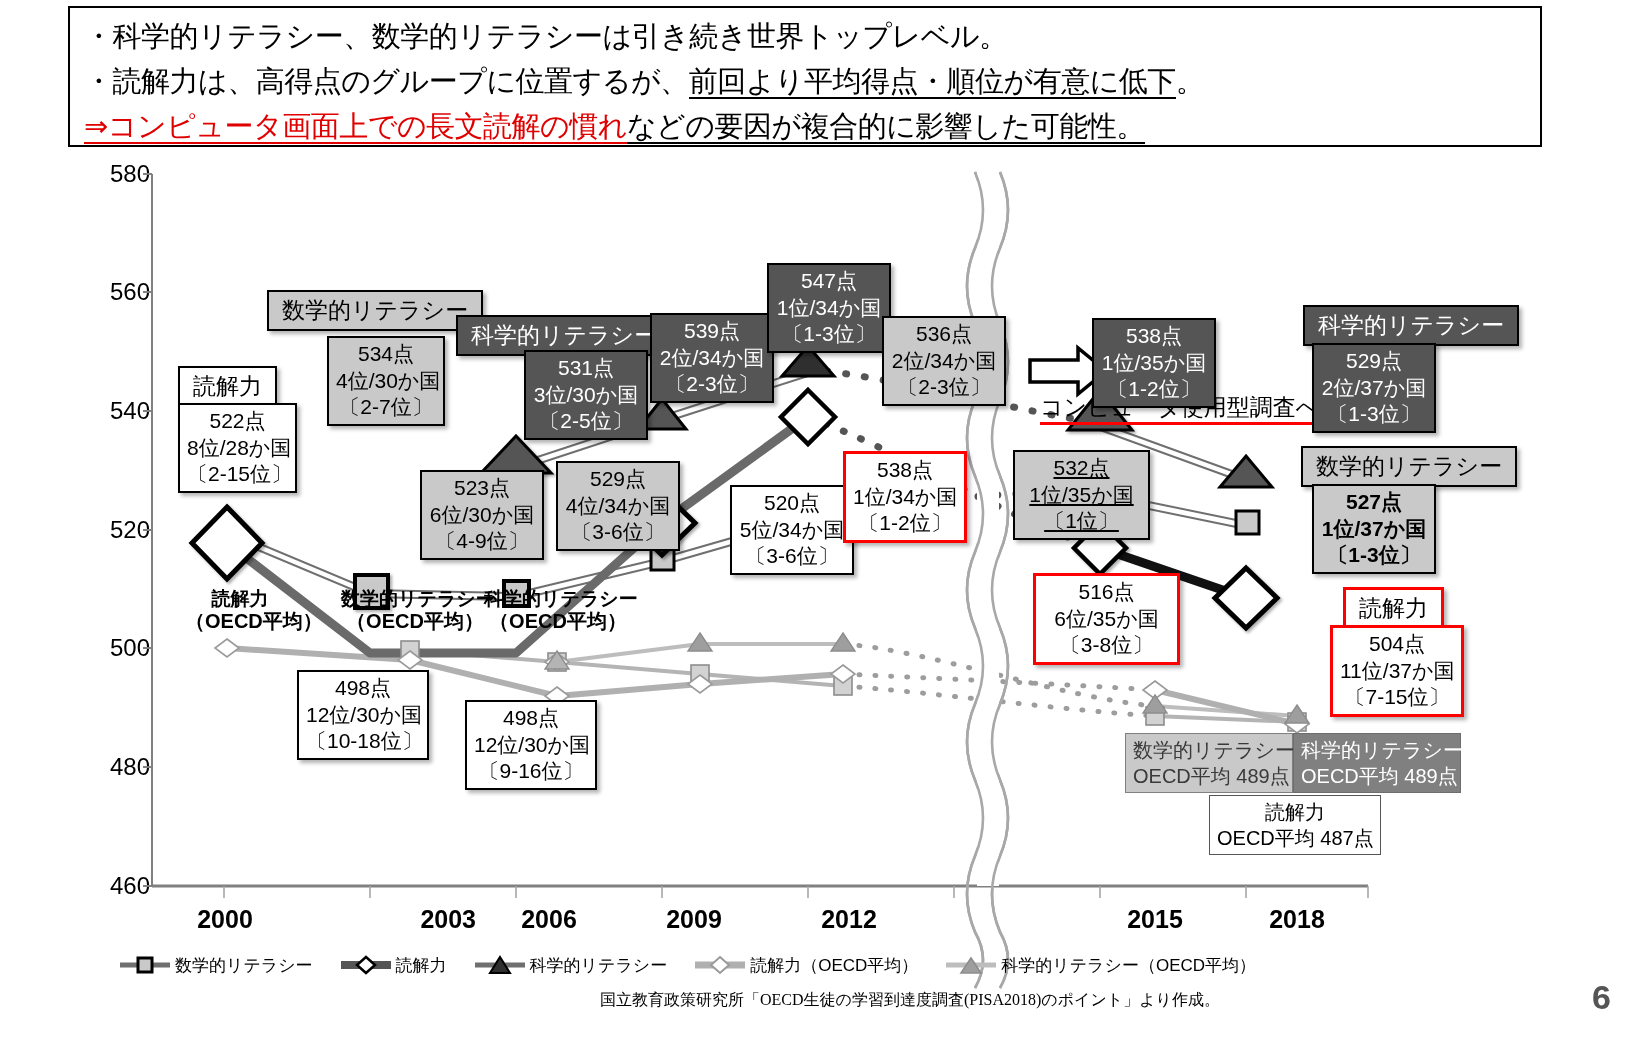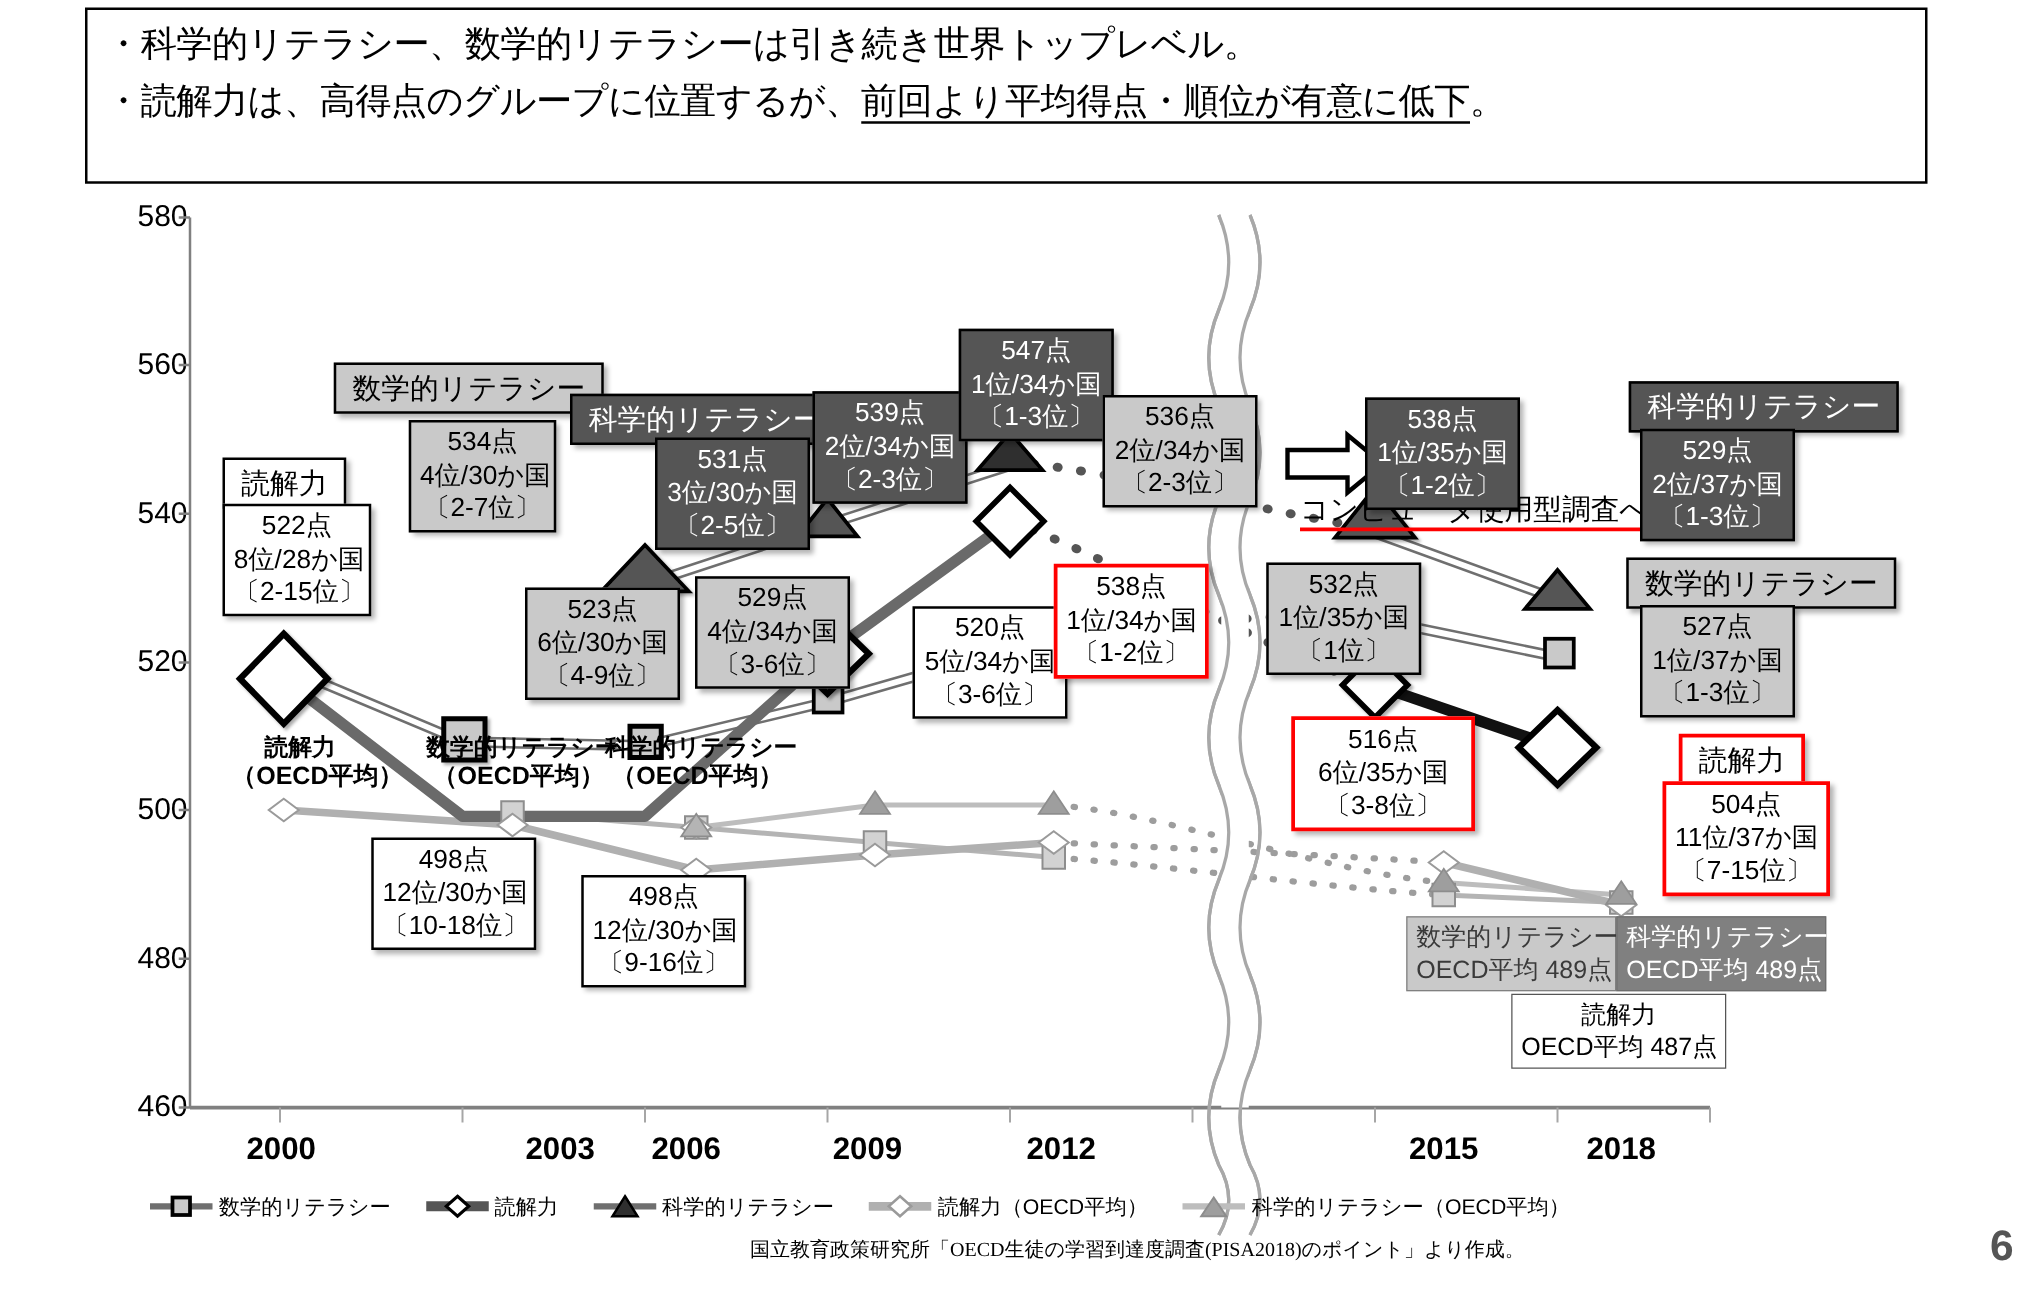--- a/index.html
+++ b/index.html
@@ -86,20 +86,21 @@
   #pageno{
     position:absolute;right:14px;top:978px;font-size:34px;font-weight:bold;color:#555;
   }
 </style>
 </head>
 <body>
 
 <div id="header-box">
   <div class="hline">・科学的リテラシー、数学的リテラシーは引き続き世界トップレベル。</div>
   <div class="hline"><span>・読解力は、高得点のグループに位置するが、</span><span class="u-black">前回より平均得点・順位が有意に低下</span><span>。</span></div>
+  <div class="hline"><span class="u-red">⇒コンピュータ画面上での長文読解の慣れ</span><span class="u-black">などの要因が複合的に影響した可能性。</span></div>
 </div>
 
 <div id="chart">
 
   <div class="ylab" style="left:90px;top:24px;">580</div>
   <div class="ylab" style="left:90px;top:142px;">560</div>
   <div class="ylab" style="left:90px;top:261px;">540</div>
   <div class="ylab" style="left:90px;top:380px;">520</div>
   <div class="ylab" style="left:90px;top:498px;">500</div>
   <div class="ylab" style="left:90px;top:617px;">480</div>
@@ -333,39 +334,39 @@
     <div>1位/34か国</div>
     <div>〔1-2位〕</div>
   </div>
 
   <div class="box b-dark" style="left:1092px;top:168px;width:124px;">
     <div>538点</div>
     <div>1位/35か国</div>
     <div>〔1-2位〕</div>
   </div>
 
-  <div class="box b-grey" style="left:1013px;top:300px;width:124px;">
+  <div class="box b-grey" style="left:1013px;top:300px;width:137px;text-decoration:underline;">
     <div>532点</div>
     <div>1位/35か国</div>
     <div>〔1位〕</div>
   </div>
 
   <div class="box b-red" style="left:1033px;top:423px;width:147px;">
     <div>516点</div>
     <div>6位/35か国</div>
     <div>〔3-8位〕</div>
   </div>
 
   <div class="box b-dark" style="left:1312px;top:193px;width:124px;">
     <div>529点</div>
     <div>2位/37か国</div>
     <div>〔1-3位〕</div>
   </div>
 
-  <div class="box b-grey" style="left:1312px;top:334px;width:124px;">
+  <div class="box b-grey" style="left:1312px;top:334px;width:124px;font-weight:bold;">
     <div>527点</div>
     <div>1位/37か国</div>
     <div>〔1-3位〕</div>
   </div>
 
   <div class="box b-red" style="left:1330px;top:475px;width:134px;">
     <div>504点</div>
     <div>11位/37か国</div>
     <div>〔7-15位〕</div>
   </div>

